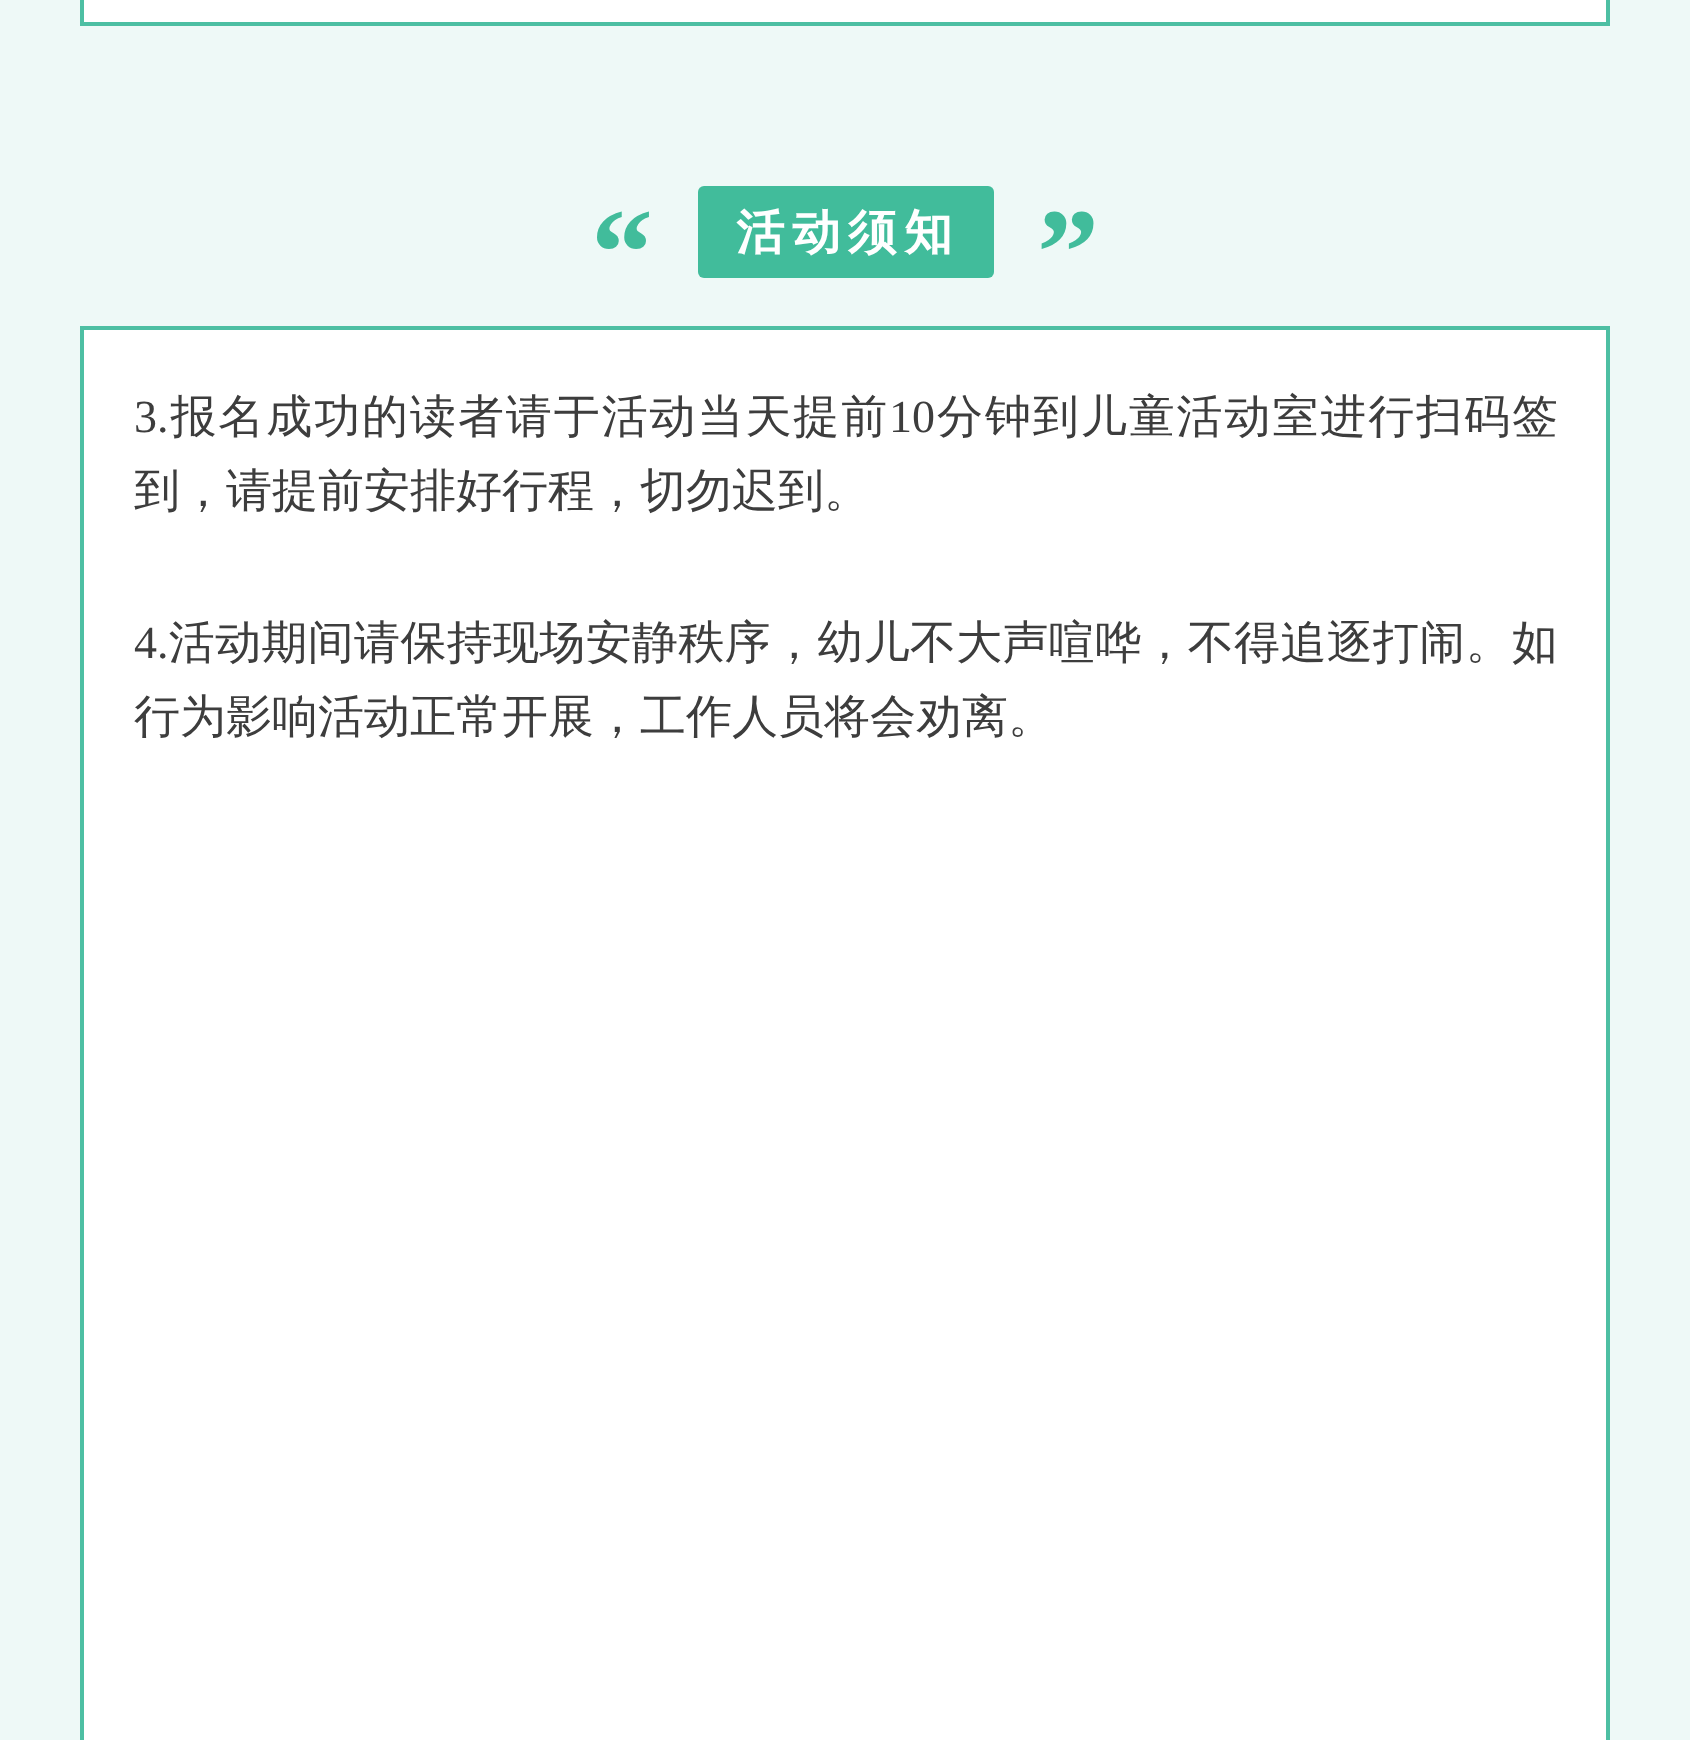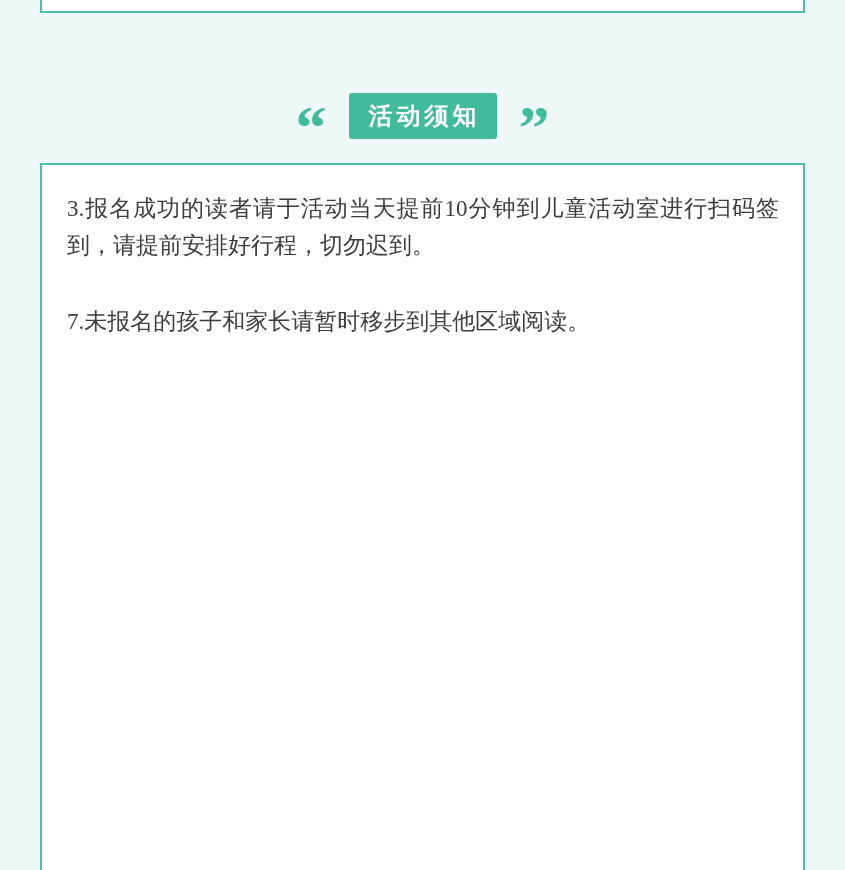--- a/index.html
+++ b/index.html
@@ -96,16 +96,16 @@
   <div class="prev-box"></div>
 
   <div class="header-row">
     <span class="quote">“</span>
     <div class="badge">活动须知</div>
     <span class="quote">”</span>
   </div>
 
   <div class="notice-box">
     <p>3.报名成功的读者请于活动当天提前10分钟到儿童活动室进行扫码签到，请提前安排好行程，切勿迟到。</p>
-    <p>7.未报名的孩子和家长请暂时移步到其他区域阅读。</p>
+    <p>4.活动期间请保持现场安静秩序，幼儿不大声喧哗，不得追逐打闹。如行为影响活动正常开展，工作人员将会劝离。</p>
   </div>
 
 </div>
 
 </body></html>

